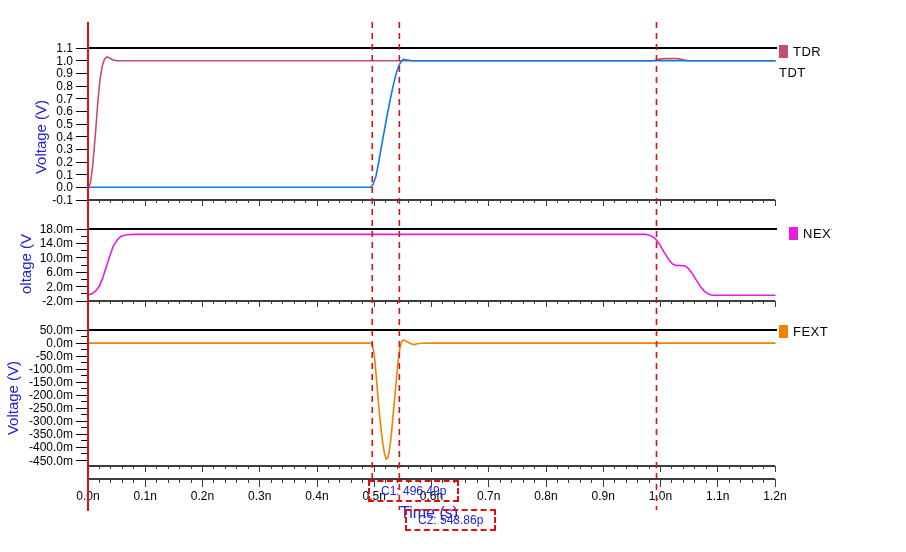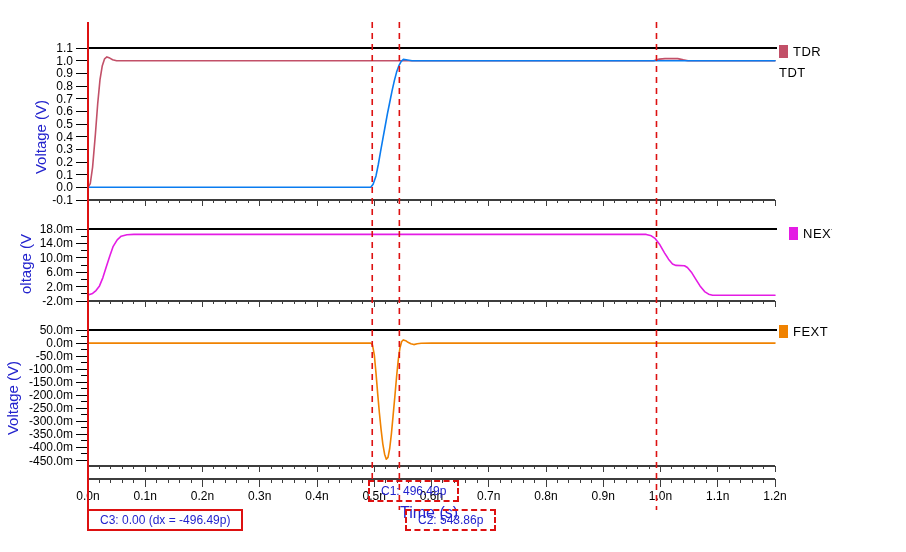--- a/index.html
+++ b/index.html
@@ -399,15 +399,14 @@
   </div>
   <div class="legend-item" style="top:324px;">
     <span class="swatch" style="background: rgb(240, 130, 0);"></span>
     <span class="legend-label">FEXT</span>
   </div>
 
   <div class="time-title" style="left: 400px; top: 504px; color: rgb(35, 35, 205);">Time (s)</div>
 
   <div class="cursor-box box-dashed" style="left: 368px; top: 480px; border-color: rgb(221, 17, 17); color: rgb(35, 35, 205);">C1: 496.49p</div>
   <div class="cursor-box box-dashed" style="left: 397px; top: 509px; max-width: 72px; border-color: rgb(221, 17, 17); color: rgb(35, 35, 205); margin-left: 8px;">C2: 543.86p</div>
-  <div class="cursor-box box-solid" style="left: 87px; top: 509px; border-color: rgb(221, 17, 17); color: rgb(35, 35, 205);">C3: 0.00 (dx = -496.49p)</div>
 
 </div>
 
 </body></html>

